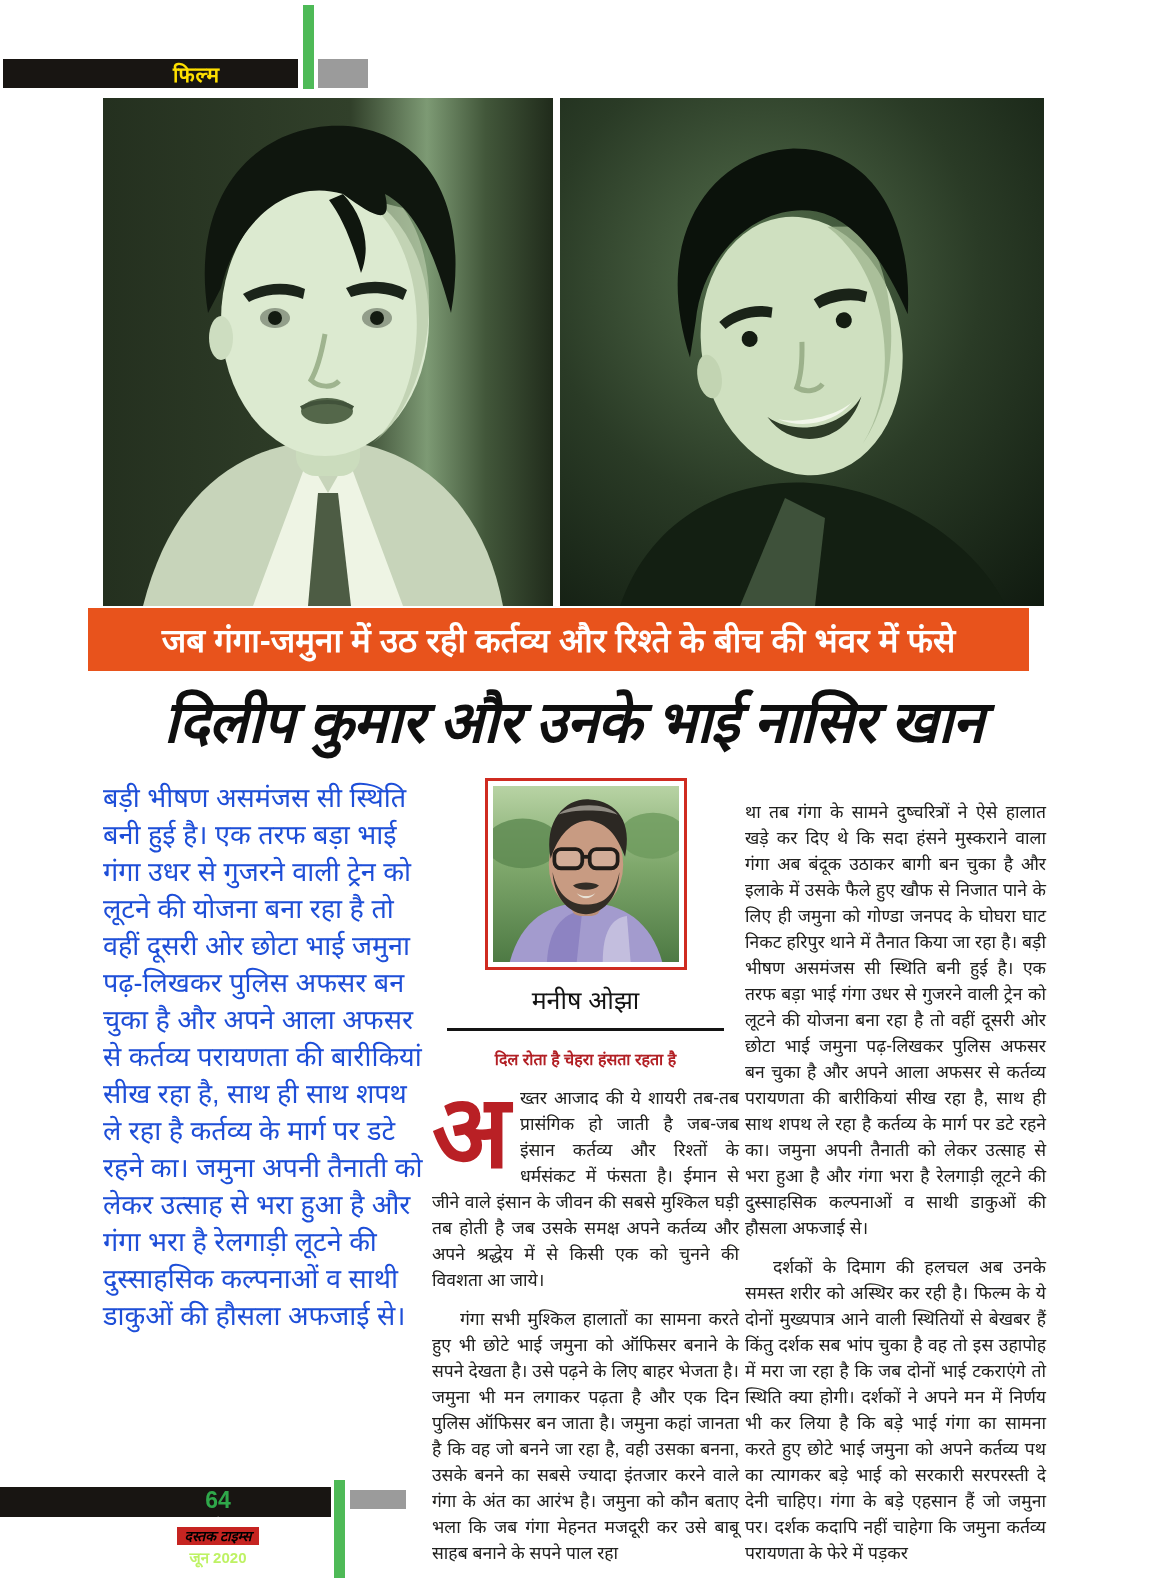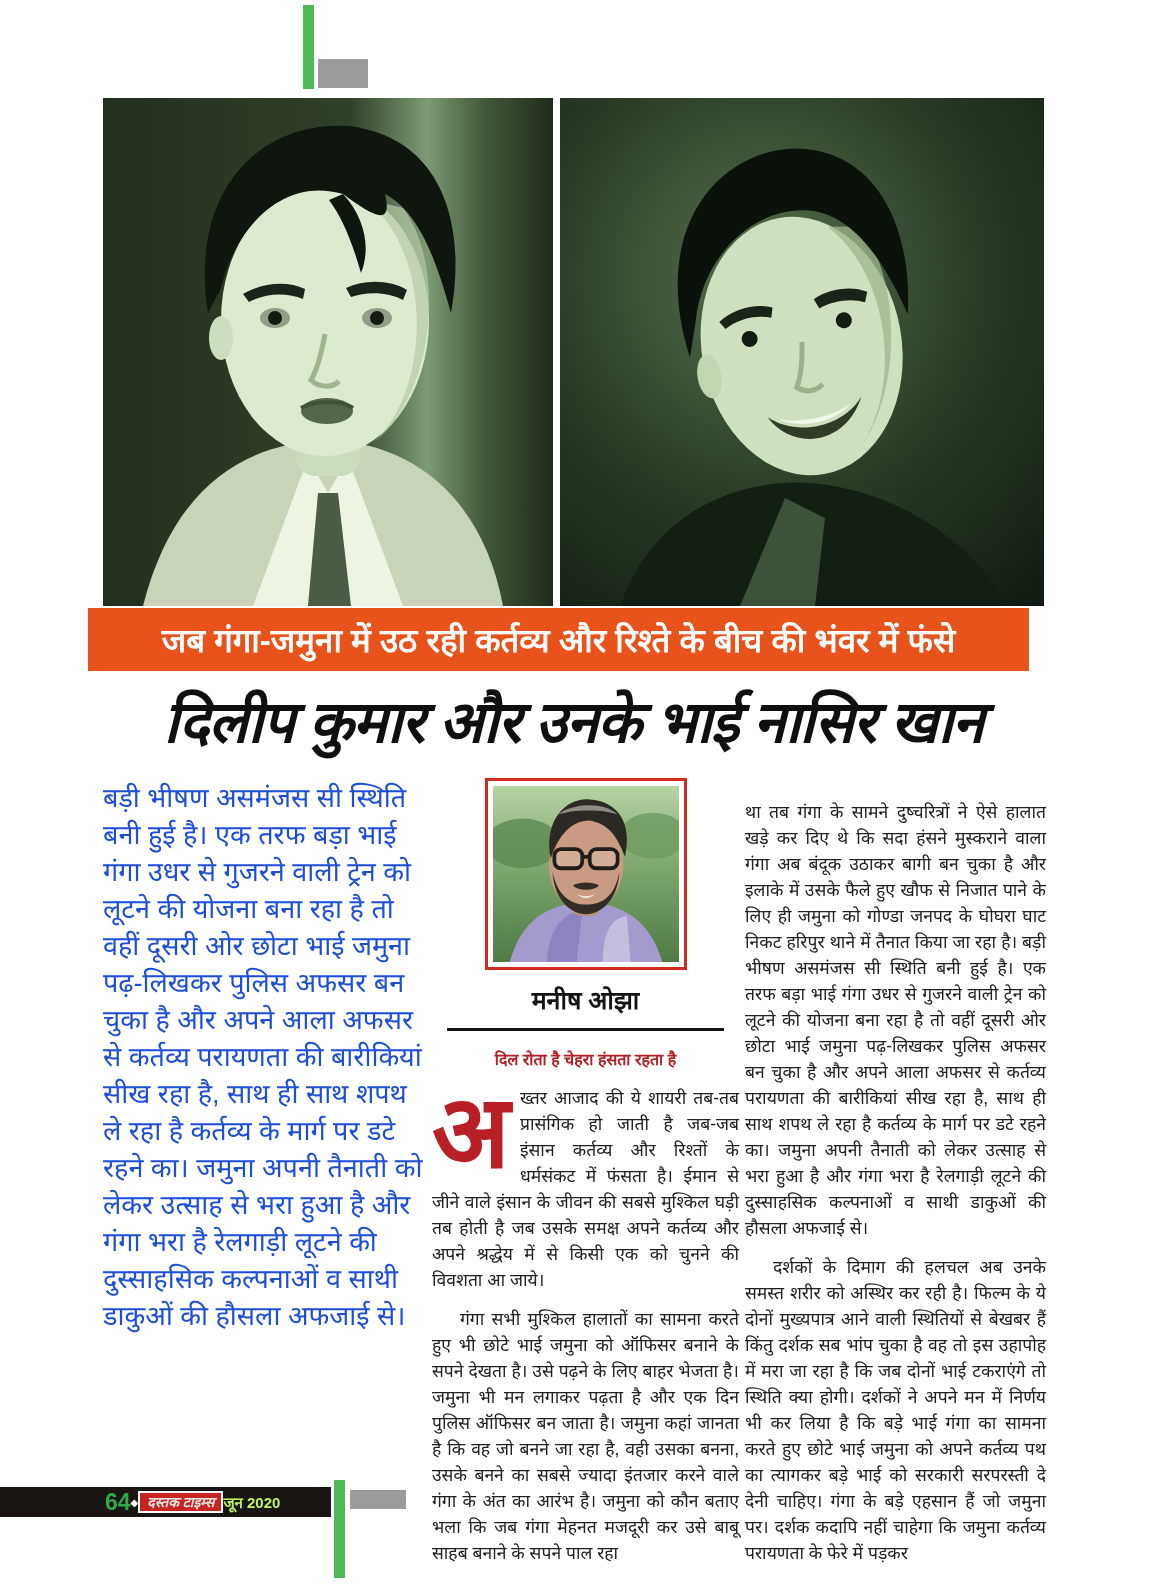--- a/index.html
+++ b/index.html
@@ -80,21 +80,21 @@
   .author-frame {
     width: 202px; height: 192px;
     margin: 2px auto 0 auto;
     border: 3px solid #cf2b20;
     background: #ffffff;
     padding: 5px;
   }
   .author-frame svg { display: block; width: 100%; height: 100%; }
   .author-name {
     margin-top: 12px; text-align: center;
-    font-size: 25px; font-weight: bold; color: #141414;
+    font-size: 25px; font-weight: normal; color: #141414;
   }
   .author-rule {
     width: 90%; height: 3px; background: #141414;
     margin: 12px auto 0 auto;
   }
   .couplet {
     margin-top: 15px; text-align: center;
     color: #b21f24; font-weight: bold;
     font-size: 16px; line-height: 27px;
   }
@@ -116,45 +116,48 @@
     position: absolute; left: 745px; top: 799px;
     width: 301px;
   }
 
   
   .footer-bar {
     position: absolute; left: 0; top: 1487px;
     width: 331px; height: 30px;
     background: #181512;
     display: flex; align-items: center;
-    padding-left: 105px; 
+    padding-left: 105px;  flex-direction: column;
   }
   .footer-page-number { color: #2fa84a; font-weight: bold; font-size: 23px; }
   .footer-diamond { color: #ffffff; font-size: 10px; }
   .footer-logo {
     background: #c62421; border: 2px solid #ffffff;
-    color: #e5e5e5; font-weight: bold; font-style: italic;
+    color: #000000; font-weight: bold; font-style: italic;
     font-size: 14px; line-height: 18px; padding: 0 7px;
     white-space: nowrap;
   }
   .footer-issue { color: #bef264; font-weight: bold; font-size: 15px; white-space: nowrap; }
   .green-bar-bottom {
     position: absolute; left: 334px; top: 1480px;
     width: 11px; height: 98px; background: #4eba57;
   }
   .gray-box-bottom {
     position: absolute; left: 350px; top: 1490px;
     width: 56px; height: 19px; background: #9b9b9b;
   }
 </style>
 </head>
 <body>
 
 <div id="page">
 
+  <div class="kicker-bar">
+    <span class="kicker-label">फिल्म</span>
+  </div>
   <div class="green-bar-top"></div>
   <div class="gray-box-top"></div>
 
   <div class="photo-row">
     <div class="photo photo-left">
       <svg viewBox="0 0 450 508" preserveAspectRatio="none">
         <defs>
           <linearGradient id="bgL" x1="0" y1="0" x2="1" y2="0">
             <stop offset="0" stop-color="#24301f"></stop>
             <stop offset="0.55" stop-color="#31402a"></stop>

